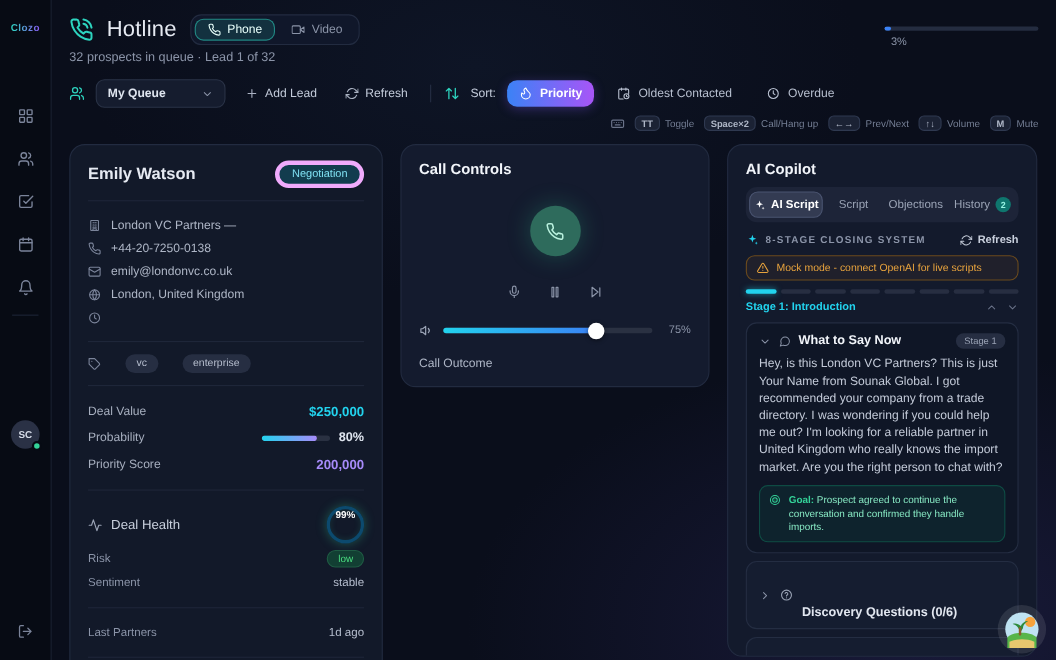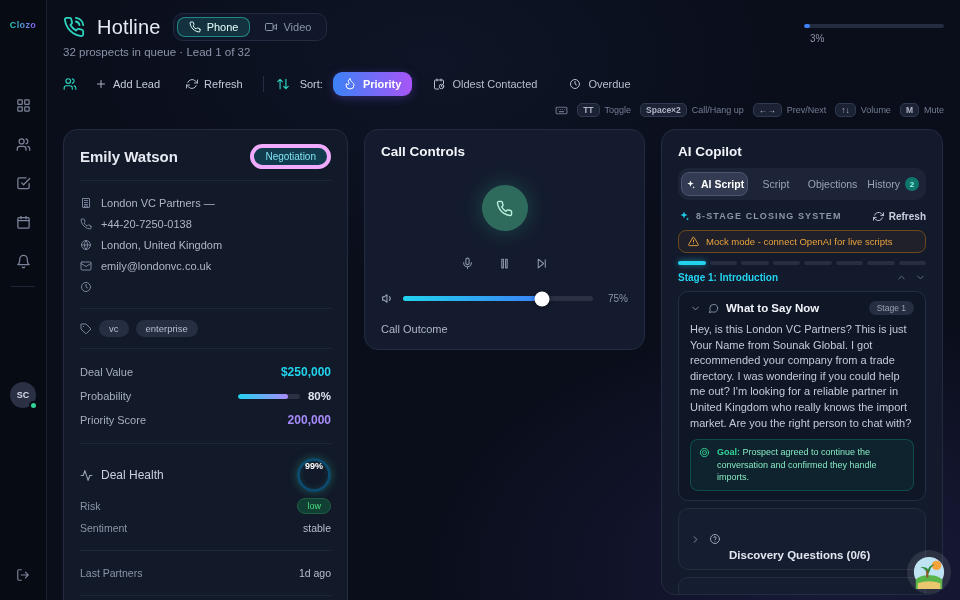--- a/index.html
+++ b/index.html
@@ -83,21 +83,21 @@
 
   
   .lead-card { width:285px; height:556px; flex:none; }
   .lead-head { display:flex; align-items:center; justify-content:space-between; }
   .lead-name { font-size:15px; font-weight:bold; }
   .stage-badge { background:#123c4e; border:4px solid #f0abfc; color:#7fe0f2; font-size:10px;
                  padding:3px 11px; border-radius:999px; }
   .hr { border:none; border-top:1px solid #1e2639; margin:11px 0; }
   .c-row { display:flex; align-items:center; gap:9px; font-size:11px; color:#aeb6c6; height:21px; }
   .c-row .ic { width:12px; height:12px; color:#7b849a; }
-  .tags-row { display:flex; align-items:center; gap:7px; }
+  .tags-row { display:flex; align-items:center; gap:22px; }
   .tags-row .ic { width:12px; height:12px; color:#7b849a; }
   .tag-pill { background:#262e42; color:#b6bece; font-size:9.5px; padding:3px 10px; border-radius:999px; }
   .m-row { display:flex; align-items:center; justify-content:space-between; height:24px; }
   .m-lbl { font-size:11px; color:#a6aebe; }
   .m-val-cyan { font-size:12px; font-weight:bold; color:#22d3ee; }
   .m-val-purple { font-size:12px; font-weight:bold; color:#a78bfa; }
   .prob-wrap { display:flex; align-items:center; gap:8px; }
   .prob-track { width:62px; height:5px; background:#2a3142; border-radius:99px; overflow:hidden; }
   .prob-fill { height:100%; width:80%; background:linear-gradient(90deg,#22d3ee,#a78bfa); border-radius:99px; }
   .prob-val { font-size:11.5px; font-weight:bold; color:#dfe5ef; }
@@ -289,20 +289,28 @@
   </div>
 
   <div class="toolbar">
     <span class="ic tb-ic">
         <svg viewBox="0 0 24 24" fill="none" stroke="currentColor" stroke-width="2" stroke-linecap="round" stroke-linejoin="round">
           <path d="M16 21v-2a4 4 0 0 0-4-4H6a4 4 0 0 0-4 4v2"></path>
           <circle cx="9" cy="7" r="4"></circle>
           <path d="M22 21v-2a4 4 0 0 0-3-3.87M16 3.13a4 4 0 0 1 0 7.75"></path>
         </svg>
       </span>
+    <div class="queue-select">
+      <span>My Queue</span>
+      <span class="ic">
+          <svg viewBox="0 0 24 24" fill="none" stroke="currentColor" stroke-width="2" stroke-linecap="round" stroke-linejoin="round">
+            <path d="M6 9l6 6 6-6"></path>
+          </svg>
+        </span>
+    </div>
     <div class="tb-btn">
       <span class="ic">
           <svg viewBox="0 0 24 24" fill="none" stroke="currentColor" stroke-width="2" stroke-linecap="round" stroke-linejoin="round">
             <path d="M12 5v14M5 12h14"></path>
           </svg>
         </span>
       <span>Add Lead</span>
     </div>
     <div class="tb-btn">
       <span class="ic">
@@ -399,34 +407,34 @@
           <span class="ic">
             <svg viewBox="0 0 24 24" fill="none" stroke="currentColor" stroke-width="2" stroke-linecap="round" stroke-linejoin="round">
               <path d="M22 16.9v3a2 2 0 0 1-2.2 2 19.8 19.8 0 0 1-8.6-3.1 19.5 19.5 0 0 1-6-6A19.8 19.8 0 0 1 2.1 4.2 2 2 0 0 1 4.1 2h3a2 2 0 0 1 2 1.7c.1 1 .4 1.9.7 2.8a2 2 0 0 1-.5 2.1L8.1 9.9a16 16 0 0 0 6 6l1.3-1.3a2 2 0 0 1 2.1-.5c.9.3 1.8.6 2.8.7a2 2 0 0 1 1.7 2.1z"></path>
             </svg>
           </span>
           <span>+44-20-7250-0138</span>
         </div>
       <div class="c-row">
           <span class="ic">
             <svg viewBox="0 0 24 24" fill="none" stroke="currentColor" stroke-width="2" stroke-linecap="round" stroke-linejoin="round">
+              <rect x="2" y="4" width="20" height="16" rx="2"></rect>
+              <path d="M22 7l-10 6L2 7"></path>
+            </svg>
+          </span>
+          <span>emily@londonvc.co.uk</span>
+        </div>
+      <div class="c-row">
+          <span class="ic">
+            <svg viewBox="0 0 24 24" fill="none" stroke="currentColor" stroke-width="2" stroke-linecap="round" stroke-linejoin="round">
               <circle cx="12" cy="12" r="9"></circle>
               <path d="M3 12h18M12 3a13.5 13.5 0 0 1 0 18M12 3a13.5 13.5 0 0 0 0 18"></path>
             </svg>
           </span>
           <span>London, United Kingdom</span>
-        </div>
-      <div class="c-row">
-          <span class="ic">
-            <svg viewBox="0 0 24 24" fill="none" stroke="currentColor" stroke-width="2" stroke-linecap="round" stroke-linejoin="round">
-              <rect x="2" y="4" width="20" height="16" rx="2"></rect>
-              <path d="M22 7l-10 6L2 7"></path>
-            </svg>
-          </span>
-          <span>emily@londonvc.co.uk</span>
         </div>
       <div class="c-row">
           <span class="ic">
             <svg viewBox="0 0 24 24" fill="none" stroke="currentColor" stroke-width="2" stroke-linecap="round" stroke-linejoin="round">
               <circle cx="12" cy="12" r="9"></circle>
               <path d="M12 7v5l3 2"></path>
             </svg>
           </span>
           <span></span>
         </div>

